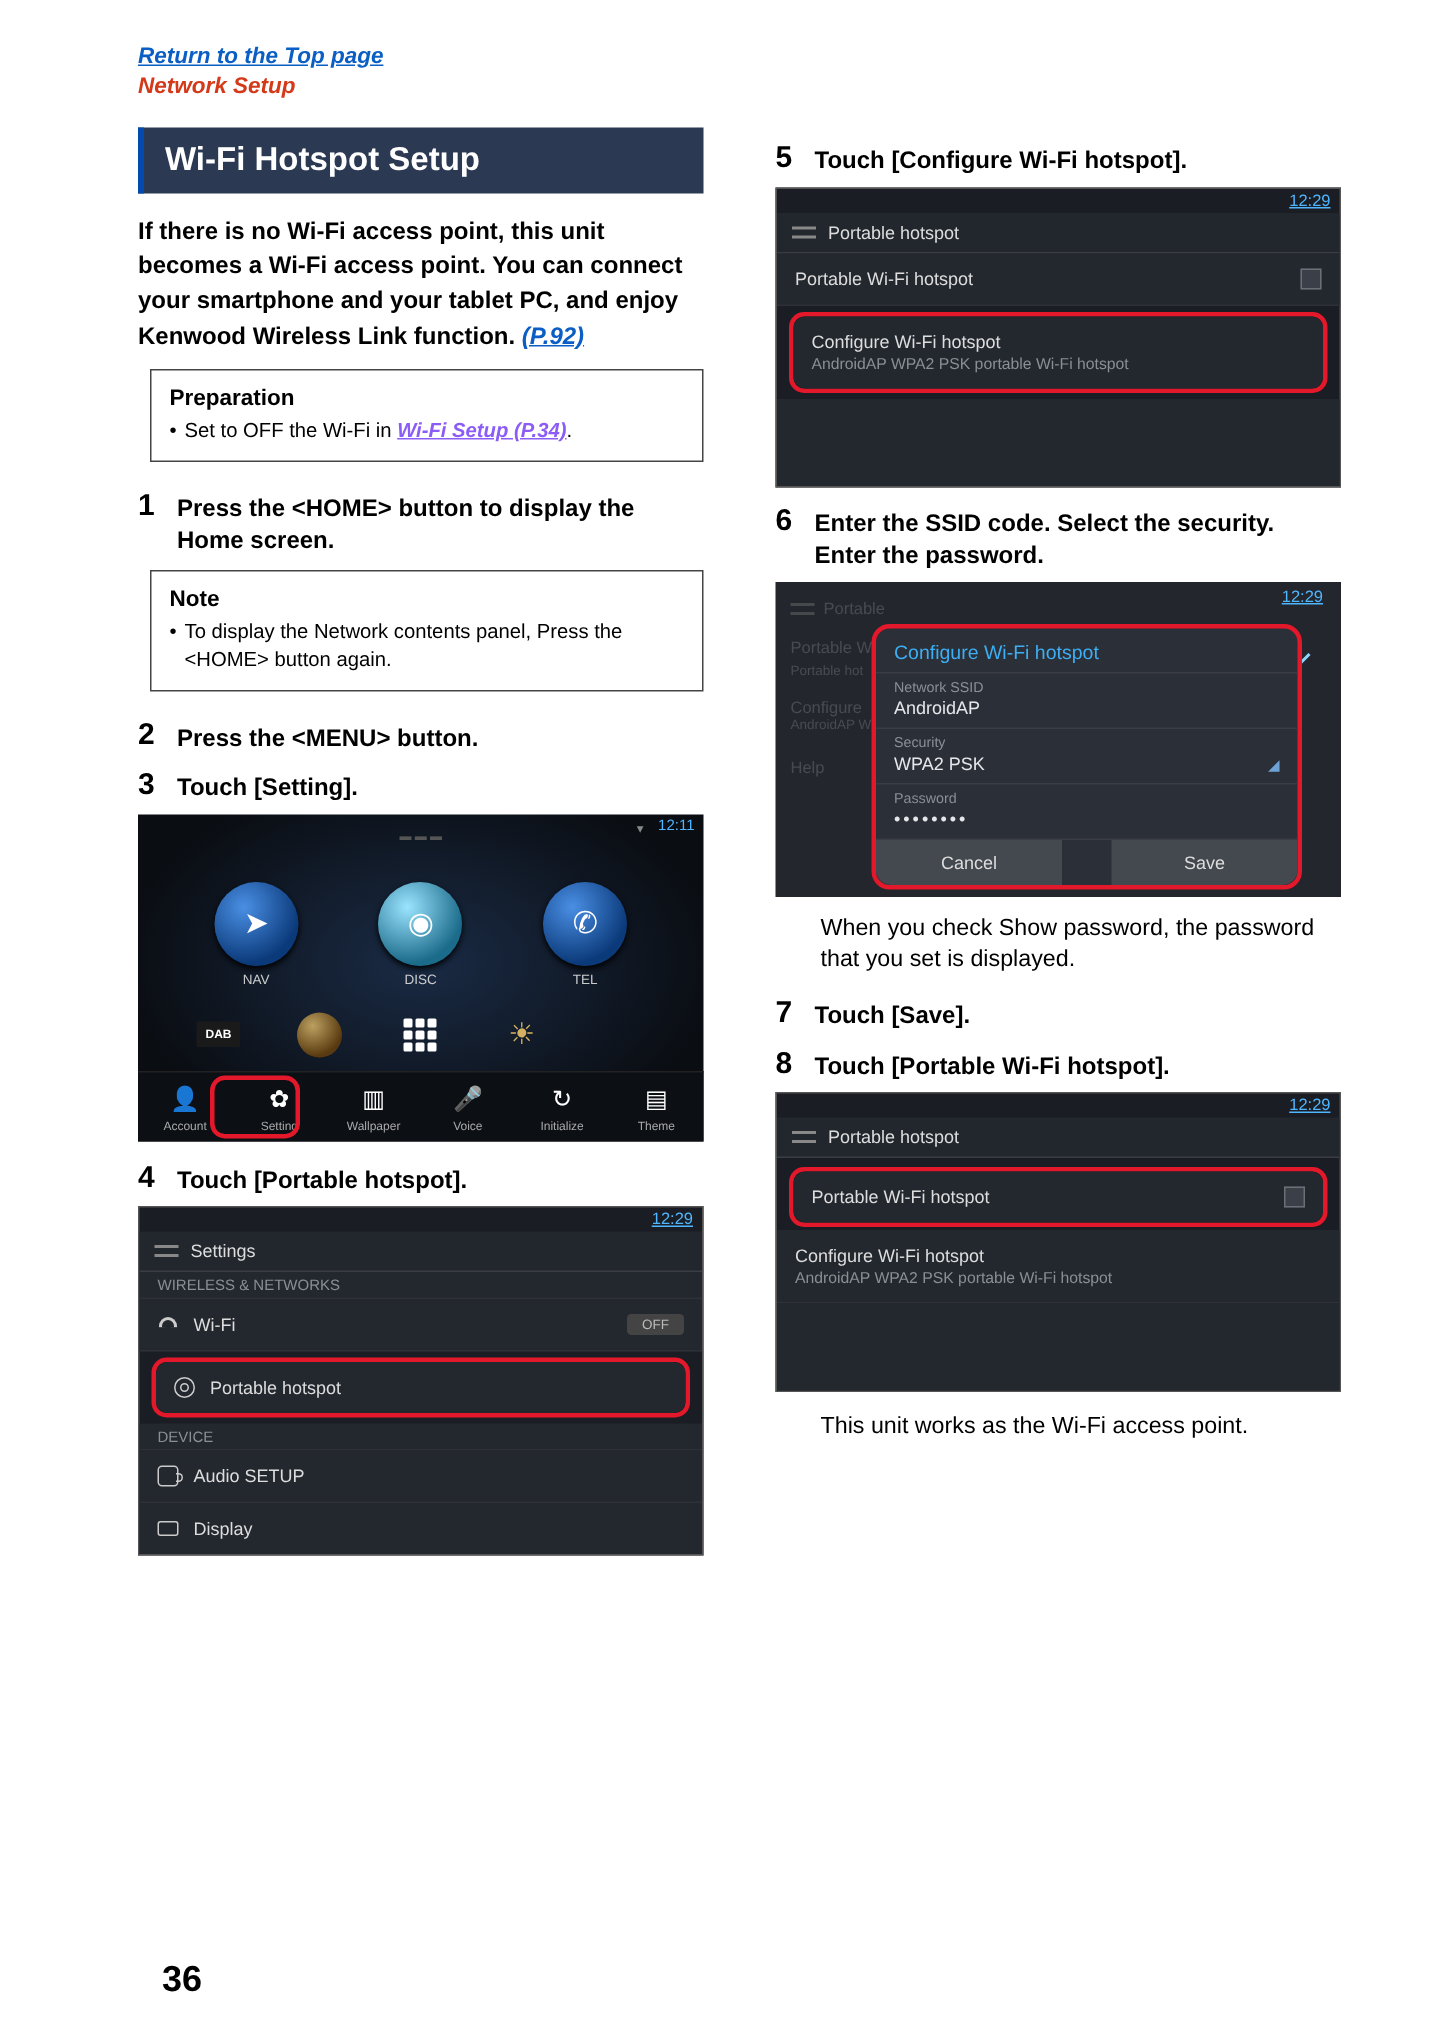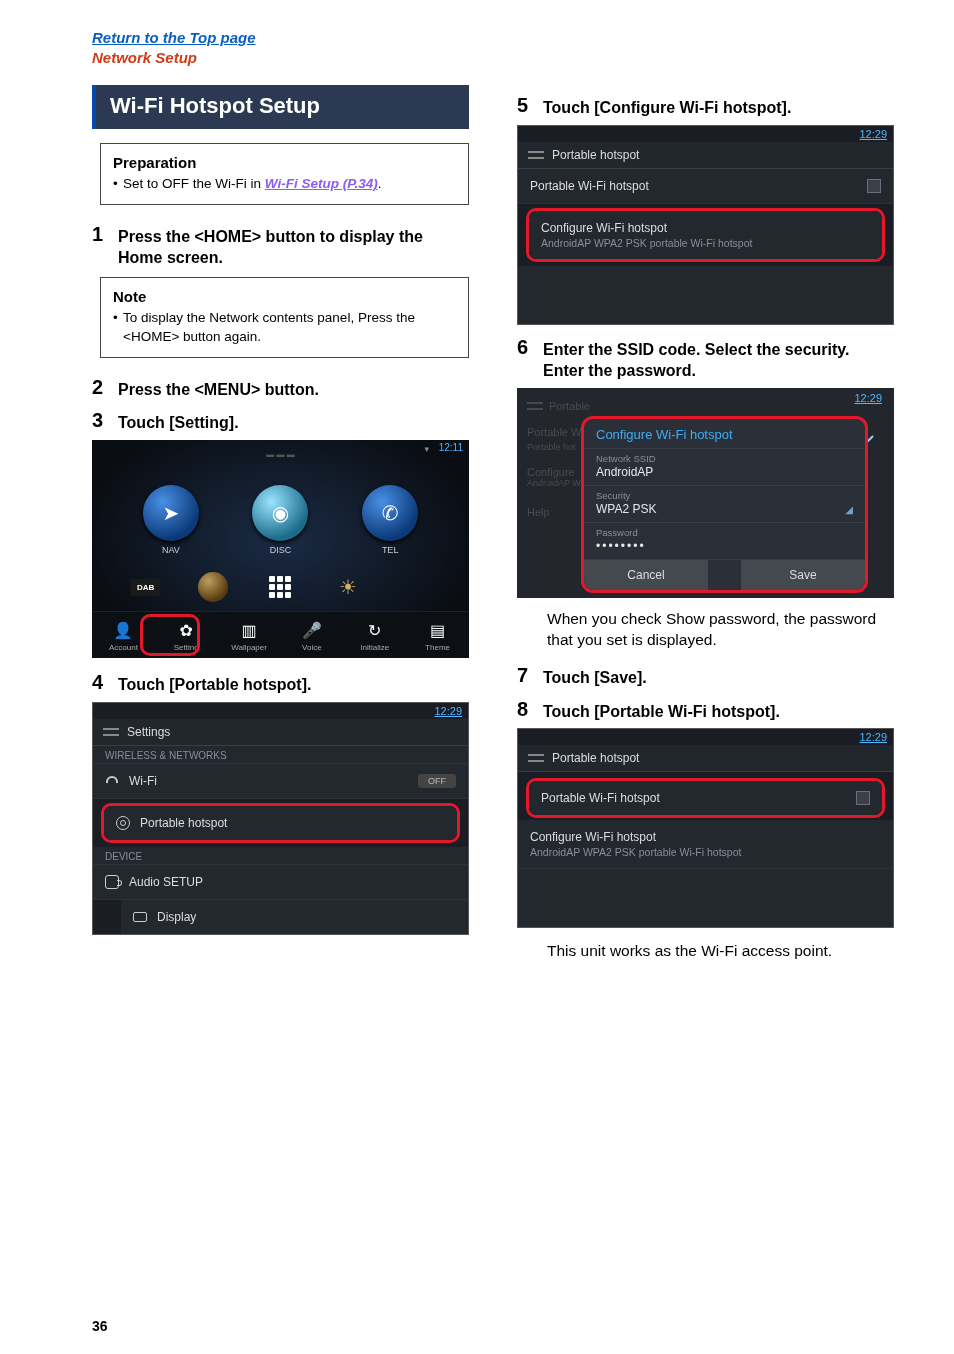--- a/index.html
+++ b/index.html
@@ -228,36 +228,39 @@
   .dlg-label{color:#8a8f97;font-size:9.5px;}
   .dlg-val{color:#e5e7ea;font-size:12px;margin-top:1px;}
   .dlg-arrow{float:right;color:#6fa2d4;font-size:10px;margin-top:-12px;}
   .dlg-pw{letter-spacing:2px;}
   .dlg-btns{display:flex;gap:32px;}
   .dlg-btn{flex:1;text-align:center;padding:8px 0;color:#ddd;font-size:12px;background:#44484f;}
   .dlg-btn:first-child{border-right:1px solid #2b2f37;border-radius:0 0 0 10px;}
   .dlg-btn:last-child{border-radius:0 0 10px 0;}
   .check-on{width:18px;height:14px;position:relative;}
   .check-on::before{content:"";position:absolute;left:3px;top:3px;width:10px;height:5px;border-left:2px solid #8fd5ff;border-bottom:2px solid #8fd5ff;transform:rotate(-45deg);}
-  .page-num{position:absolute;left:92px;bottom:20px;font-weight:700;font-size:14px;}
+  .page-num{position:absolute;left:108px;bottom:20px;font-weight:700;font-size:24px;}
 </style>
 </head>
 <body>
 
 <div class="page">
   <div class="header-links">
     <a class="top-link">Return to the Top page</a>
     <a class="section-link">Network Setup</a>
   </div>
 
   <div class="columns">
 
     <div class="col">
       <div class="wifi-title-bar">Wi-Fi Hotspot Setup</div>
 
+      <p class="intro-text">
+        <span>If there is no Wi-Fi access point, this unit becomes a Wi-Fi access point. You can connect your smartphone and your tablet PC, and enjoy Kenwood Wireless Link function. </span><a class="inline-link">(P.92)</a>
+      </p>
 
       <div class="box">
         <div class="box-title">Preparation</div>
         <ul>
           <li>
             <span>Set to OFF the Wi-Fi in </span><a class="inline-link-red">Wi-Fi Setup (P.34)</a><span>.</span>
           </li>
         </ul>
       </div>
 
@@ -380,21 +383,21 @@
               </div>
           </div>
         </div>
         <div class="ss-section-label">DEVICE</div>
         <div class="ss-row">
           <div class="ss-row-left">
               <span class="speaker-icon"></span>
               <span>Audio SETUP</span>
             </div>
         </div>
-        <div class="ss-row" style="border-bottom:none;margin-left:28px;">
+        <div class="ss-row" style="border-bottom:none;">
           <div class="ss-row-left">
               <span class="display-icon"></span>
               <span>Display</span>
             </div>
         </div>
       </div>
     </div>
 
     <div class="col">
       <div class="step">

